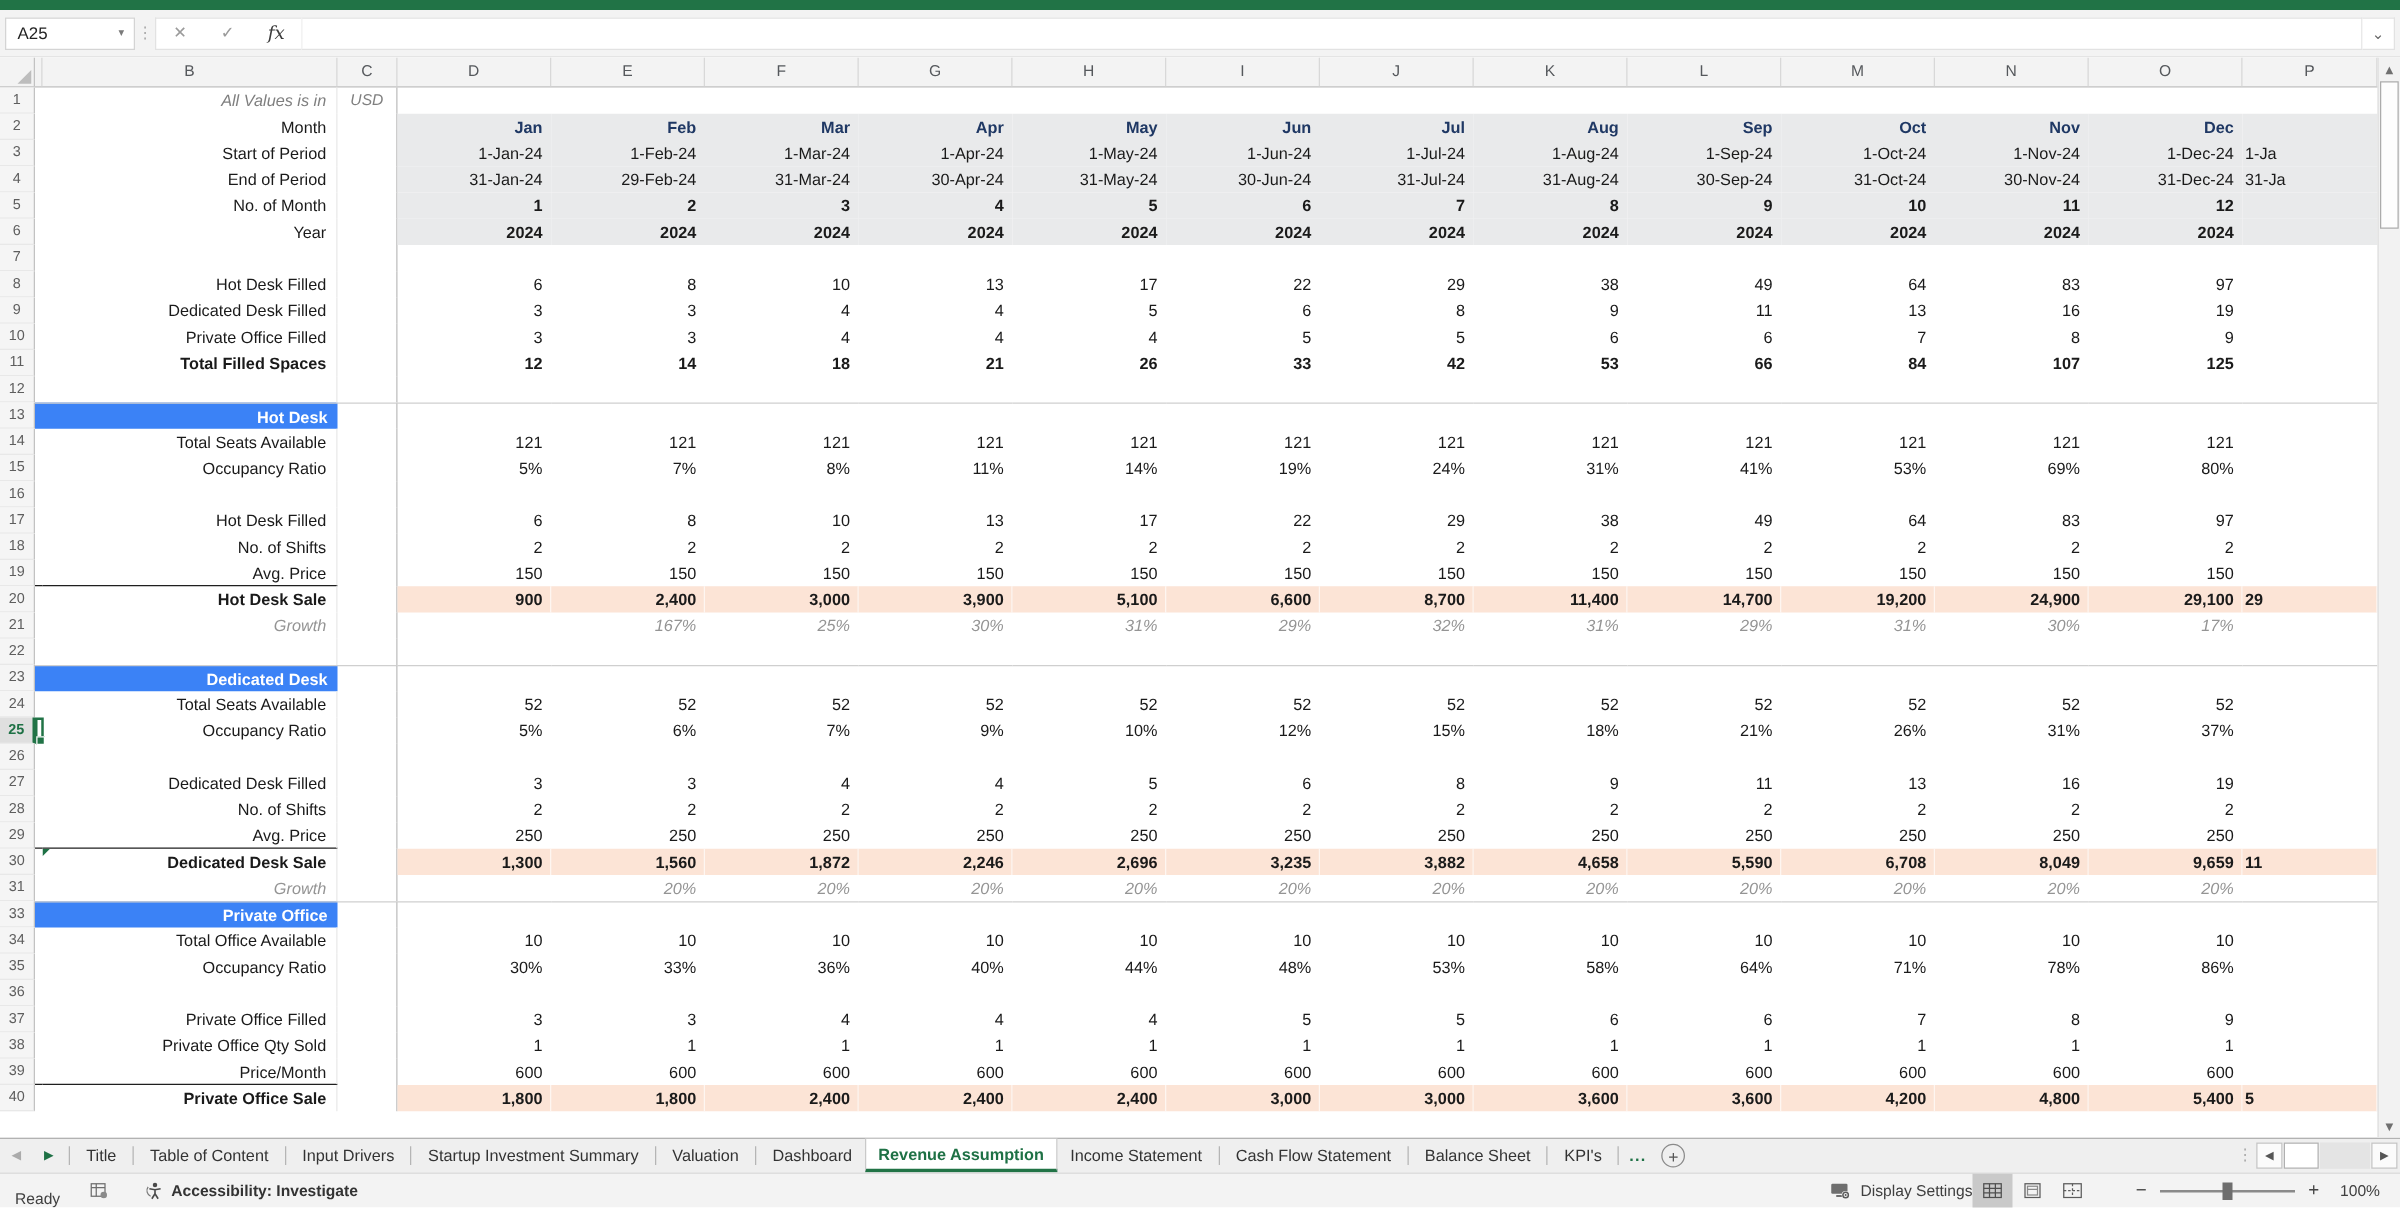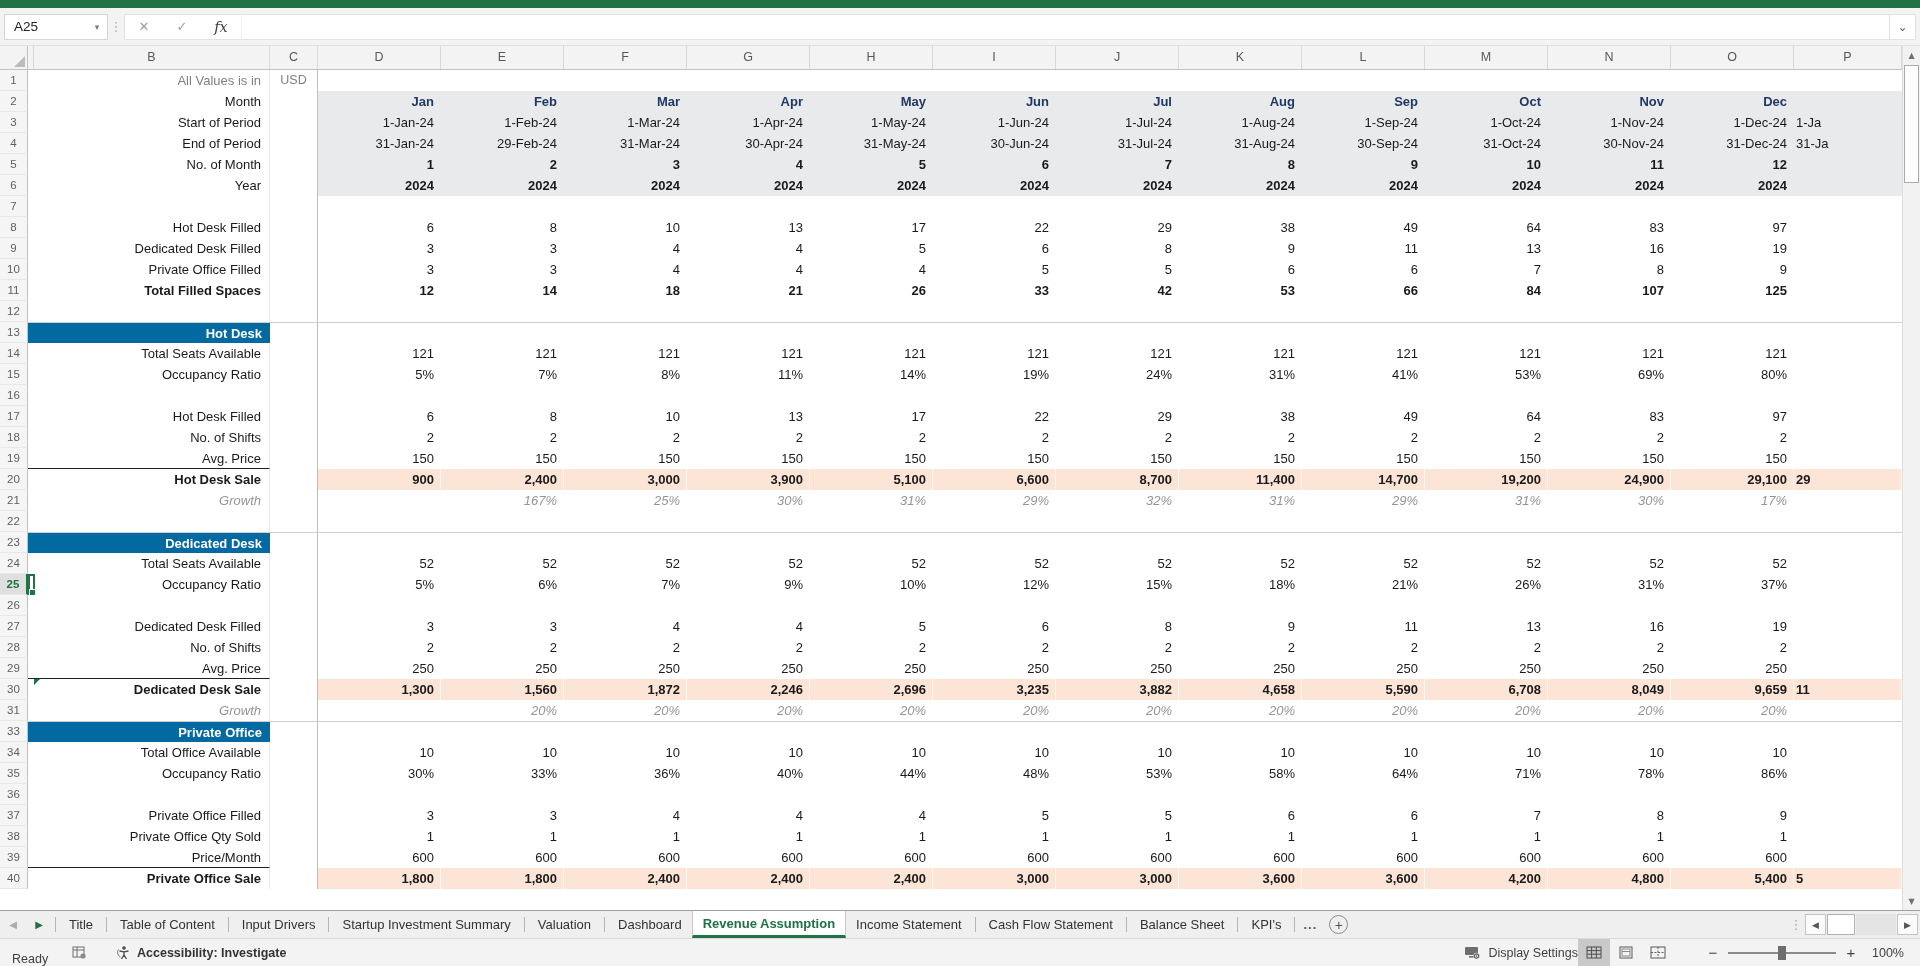--- a/index.html
+++ b/index.html
@@ -28,26 +28,26 @@
   .g{width:28px;background:#F5F5F5;border-right:1px solid #C2C2C2;border-bottom:1px solid #E8E8E8;text-align:center;font-size:11.5px;color:#5E5E5E;line-height:20px}
   .g.sel{background:#DFDFDF;color:#1E7145;font-weight:bold;border-right:2px solid #217346}
   .ca{width:6px;position:relative}
   .cb{width:236px;text-align:right;padding-right:8px;font-size:13px;color:#1A1A1A;border-right:1px solid #E9E9E9;white-space:nowrap;overflow:hidden;position:relative}
   .cc{width:48px;border-right:1px solid #BDBDBD;text-align:center;font-size:12.5px;color:#1A1A1A}
   .cm{width:123px;text-align:right;padding-right:7px;font-size:13px;color:#1A1A1A;white-space:nowrap;overflow:hidden}
   .cp{width:108px;padding-left:2px;font-size:13px;color:#1A1A1A;white-space:nowrap;overflow:hidden}
   .band{background:#E9EAEB}
   .mval{font-weight:bold;color:#1F3864}
   .bold{font-weight:bold}
-  .note{color:#7F7F7F}
+  .note{font-style:italic;color:#7F7F7F}
   .gtxt{font-style:italic;color:#949494}
   .peach{background:#FCE4D6;font-weight:bold;box-shadow:inset -1px 0 0 rgba(255,255,255,.65)}
   .pline{border-bottom:1.5px solid #1F1F1F}
   .err::before{content:"";position:absolute;left:0;top:0;border-top:6px solid #1E7145;border-right:6px solid transparent}
-  .secband{width:242px;background:#0369a1;color:#fff;font-weight:bold;text-align:right;padding-right:8px;font-size:13px}
+  .secband{width:242px;background:#3b82f6;color:#fff;font-weight:bold;text-align:right;padding-right:8px;font-size:13px}
   .selbox{position:absolute;left:0;top:0;right:-1px;bottom:0;border:2px solid #217346;background:#fff}
   .selbox::after{content:"";position:absolute;right:-3px;bottom:-3px;width:5px;height:5px;background:#217346;border:1px solid #fff}
   .vscroll{position:absolute;top:0;right:0;bottom:0;width:18px;background:#F2F2F2;border-left:1px solid #DEDEDE;z-index:5}
   .varrow{height:18px;display:flex;align-items:center;justify-content:center;color:#707070;font-size:8px;font-family:"DejaVu Sans",sans-serif}
   .varrow.down{position:absolute;bottom:0;left:0;right:0}
   .vthumb{position:absolute;top:19px;left:1px;right:1px;height:118px;background:#FDFDFD;border:1px solid #ABABAB}
   
   .tabs{height:28px;background:#EFEFEF;border-top:1px solid #9E9E9E;display:flex;align-items:stretch;font-size:13px;color:#333}
   .tnav{width:26px;display:flex;align-items:center;justify-content:center;font-size:10px;font-family:"DejaVu Sans",sans-serif}
   .tnav.left{color:#ABABAB}.tnav.right{color:#1E7145}

